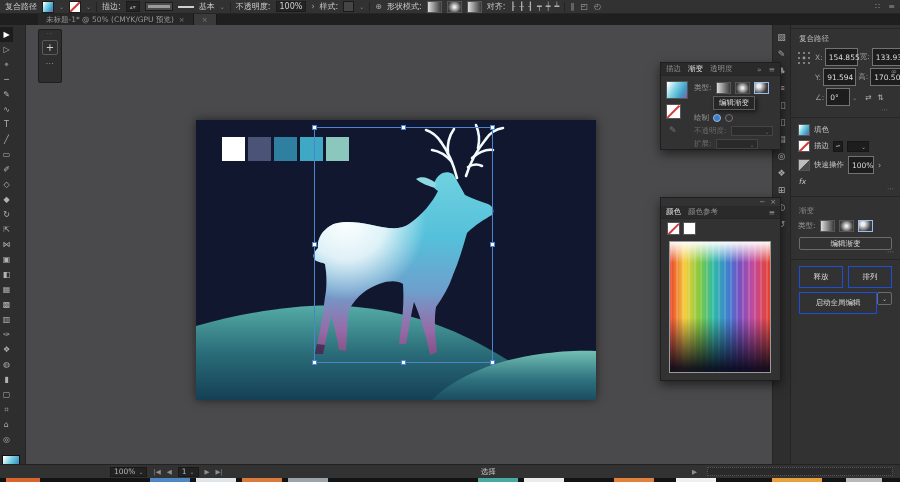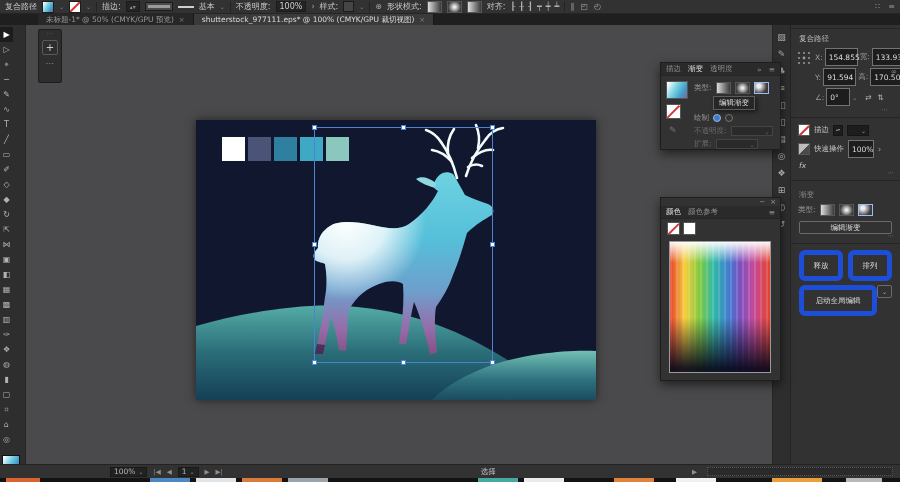--- a/index.html
+++ b/index.html
@@ -135,21 +135,21 @@
   .opic{width:12px;height:12px;flex:none;border:1px solid #555;
         background:linear-gradient(135deg,#bdbdbd 50%,#4a4a4a 50%)}
   .spin{width:10px;height:11px;background:#1d1d1d;border:1px solid #161616;color:#9a9a9a;
         font-size:4px;display:flex;flex-direction:column;align-items:center;justify-content:center;line-height:4px}
   .combo2{width:22px;height:11px;background:#1d1d1d;border:1px solid #161616;color:#9a9a9a;
         display:flex;align-items:center;justify-content:flex-end;font-size:6px;padding:0 2px}
   .fx{font-style:italic;color:#c4c4c4;padding:1px 8px}
   .bigbtn{display:flex;align-items:center;justify-content:center;margin:3px 8px 0;height:13px;
         border:1px solid #6b6b6b;border-radius:2px;color:#ddd}
   .qarow{display:flex;gap:5px;padding:2px 8px}
-  .qbtn{flex:1;height:31px;border:5px solid #1d4ed8;border-radius:6px;color:#ddd;
+  .qbtn{flex:1;height:22px;border:1px solid #1d4ed8;border-radius:0;color:#ddd;
         display:flex;align-items:center;justify-content:center}
   .garow{display:flex;padding:2px 8px}
   .drop{width:15px;height:13px;border:1px solid #6b6b6b;border-radius:2px;color:#bbb;flex:none;
         display:flex;align-items:center;justify-content:center;font-size:6px}
 
   
   .status{position:absolute;left:0;right:0;bottom:4px;height:14px;background:#323232;
           border-top:1px solid #222;display:flex;align-items:center;gap:6px;
           padding-left:110px;font-size:7.5px;color:#b5b5b5;z-index:9}
   .sin{background:#222;border:1px solid #191919;height:10px;display:inline-flex;
@@ -221,21 +221,20 @@
         <span>≡</span>
       </span>
   </div>
 
   <div class="tabbar">
     <div class="dtab">
       <span>未标题-1* @ 50% (CMYK/GPU 预览)</span>
       <span class="x">×</span>
     </div>
     <div class="dtab on">
-      <span>shutterstock_977111.eps* @ 100% (CMYK/GPU 裁切视图)</span>
       <span class="x">×</span>
     </div>
   </div>
 
   <div class="toolbar">
     <div class="tools">
 
     <span class="tool act">▶</span>
         <span class="tool">▷</span>
         <span class="tool">⌖</span>
@@ -457,20 +456,24 @@
         <span class="flips">
           <span>⇄</span>
           <span>⇅</span>
         </span>
       </div>
       <span class="linkic">∞</span>
       <div class="secmore">⋯</div>
     </div>
     <div class="pdiv"></div>
     <div class="arow">
+      <span class="sw12 grad12"></span>
+      <span>填色</span>
+    </div>
+    <div class="arow">
       <span class="sw12 none"></span>
       <span>描边</span>
       <span class="spin">▴▾</span>
       <span class="combo2">⌄</span>
     </div>
     <div class="arow">
       <span class="opic"></span>
       <span>快速操作</span>
       <span class="pin" style="width:26px">100%</span>
       <span class="cic">›</span>

